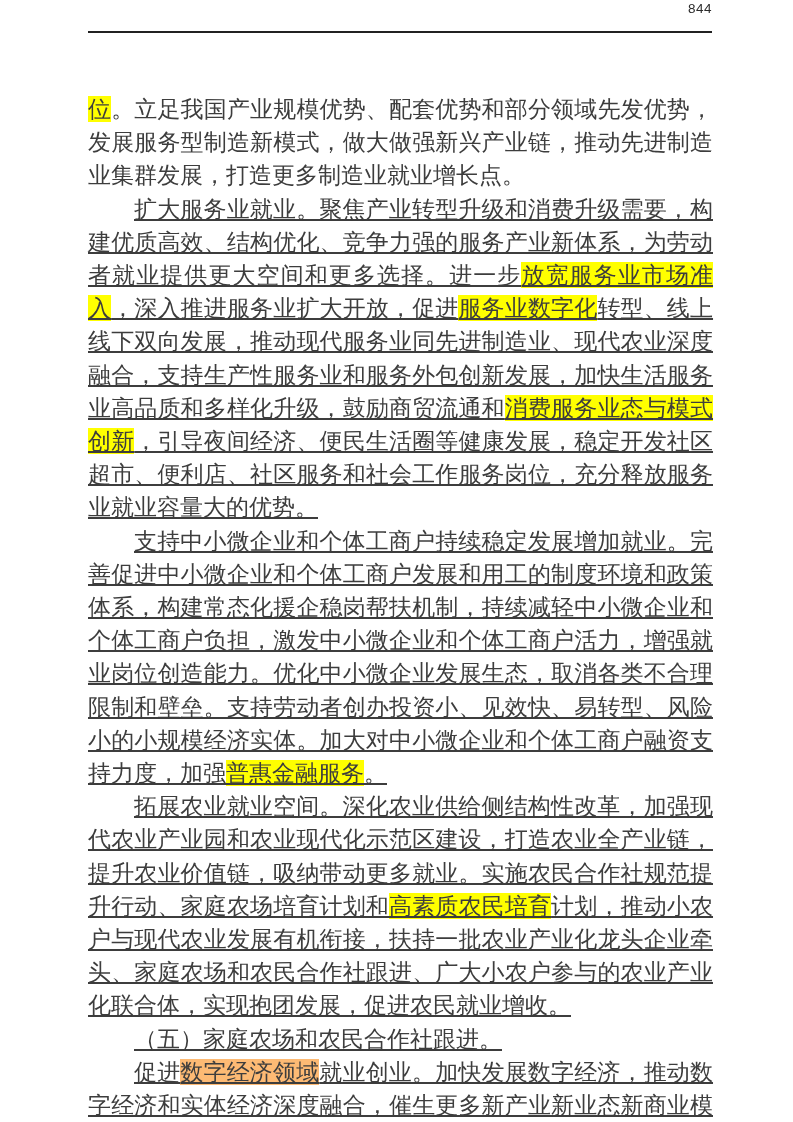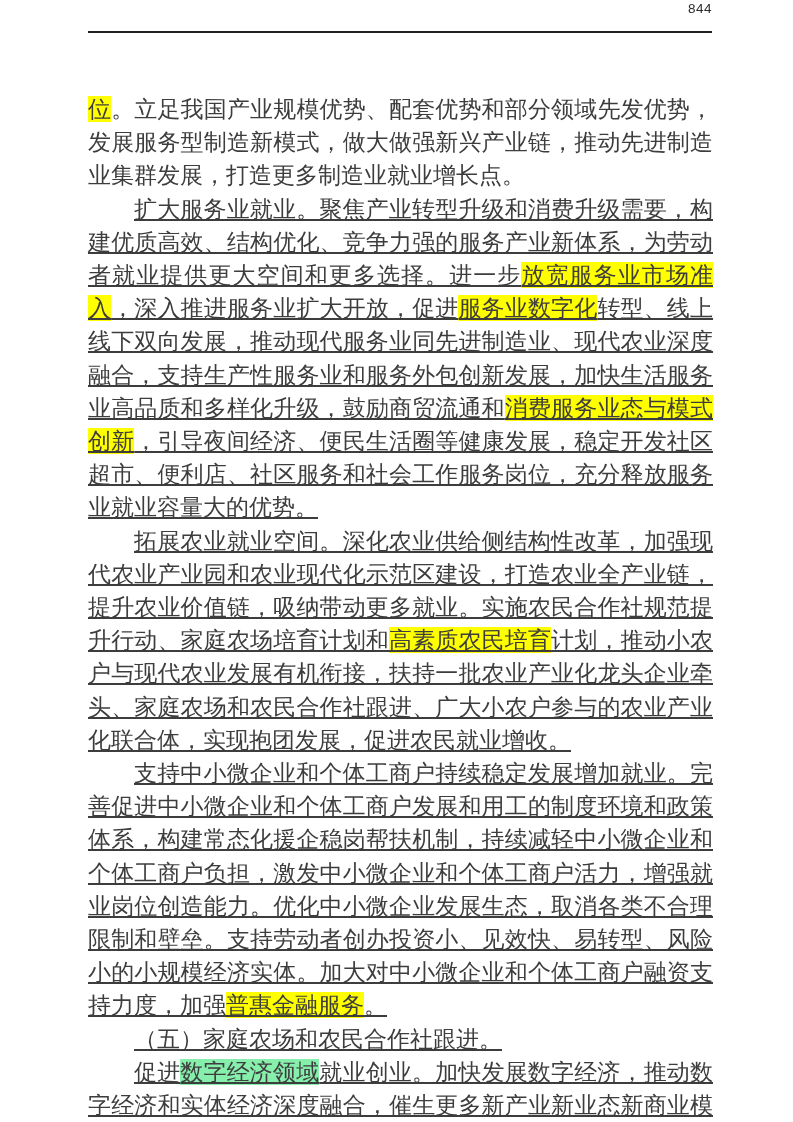--- a/index.html
+++ b/index.html
@@ -61,18 +61,18 @@
 </style>
 </head>
 <body>
 
 <div class="page">
   <div class="page-number">844</div>
   <div class="header-rule"></div>
   <div class="content" id="content">
       <p><span class="hl" style="background: rgb(255, 255, 0);">位</span><span>。立足我国产业规模优势、配套优势和部分领域先发优势，发展服务型制造新模式，做大做强新兴产业链，推动先进制造业集群发展，打造更多制造业就业增长点。</span></p>
       <p class="indent"><span>扩大服务业就业。聚焦产业转型升级和消费升级需要，构建优质高效、结构优化、竞争力强的服务产业新体系，为劳动者就业提供更大空间和更多选择。进一步</span><span class="hl" style="background: rgb(255, 255, 0);">放宽服务业市场准入</span><span>，深入推进服务业扩大开放，促进</span><span class="hl" style="background: rgb(255, 255, 0);">服务业数字化</span><span>转型、线上线下双向发展，推动现代服务业同先进制造业、现代农业深度融合，支持生产性服务业和服务外包创新发展，加快生活服务业高品质和多样化升级，鼓励商贸流通和</span><span class="hl" style="background: rgb(255, 255, 0);">消费服务业态与模式创新</span><span>，引导夜间经济、便民生活圈等健康发展，稳定开发社区超市、便利店、社区服务和社会工作服务岗位，充分释放服务业就业容量大的优势。</span></p>
+      <p class="indent"><span>支持中小微企业和个体工商户持续稳定发展增加就业。完善促进中小微企业和个体工商户发展和用工的制度环境和政策体系，构建常态化援企稳岗帮扶机制，持续减轻中小微企业和个体工商户负担，激发中小微企业和个体工商户活力，增强就业岗位创造能力。优化中小微企业发展生态，取消各类不合理限制和壁垒。支持劳动者创办投资小、见效快、易转型、风险小的小规模经济实体。加大对中小微企业和个体工商户融资支持力度，加强</span><span class="hl" style="background: rgb(255, 255, 0);">普惠金融服务</span><span>。</span></p>
       <p class="indent"><span>拓展农业就业空间。深化农业供给侧结构性改革，加强现代农业产业园和农业现代化示范区建设，打造农业全产业链，提升农业价值链，吸纳带动更多就业。实施农民合作社规范提升行动、家庭农场培育计划和</span><span class="hl" style="background: rgb(255, 255, 0);">高素质农民培育</span><span>计划，推动小农户与现代农业发展有机衔接，扶持一批农业产业化龙头企业牵头、家庭农场和农民合作社跟进、广大小农户参与的农业产业化联合体，实现抱团发展，促进农民就业增收。</span></p>
-      <p class="indent"><span>支持中小微企业和个体工商户持续稳定发展增加就业。完善促进中小微企业和个体工商户发展和用工的制度环境和政策体系，构建常态化援企稳岗帮扶机制，持续减轻中小微企业和个体工商户负担，激发中小微企业和个体工商户活力，增强就业岗位创造能力。优化中小微企业发展生态，取消各类不合理限制和壁垒。支持劳动者创办投资小、见效快、易转型、风险小的小规模经济实体。加大对中小微企业和个体工商户融资支持力度，加强</span><span class="hl" style="background: rgb(255, 255, 0);">普惠金融服务</span><span>。</span></p>
       <p class="indent"><span>（五）家庭农场和农民合作社跟进。</span></p>
-      <p class="indent"><span>促进</span><span class="hl" style="background: #86efac;">数字经济领域</span><span>就业创业。加快发展数字经济，推动数字经济和实体经济深度融合，催生更多新产业新业态新商业模式，培育多元化多层次就业需求。健全数字规则，强化数据有序共享和信息安全保护，加快推动数字产业化，打造具有国际竞争力、就业容量大的数字产业集群。深入实施“上云用数赋智”行动，推进传统线下业态数字化转型赋能，创造更多数字经济领</span></p>
+      <p class="indent"><span>促进</span><span class="hl" style="background: #fdba74;">数字经济领域</span><span>就业创业。加快发展数字经济，推动数字经济和实体经济深度融合，催生更多新产业新业态新商业模式，培育多元化多层次就业需求。健全数字规则，强化数据有序共享和信息安全保护，加快推动数字产业化，打造具有国际竞争力、就业容量大的数字产业集群。深入实施“上云用数赋智”行动，推进传统线下业态数字化转型赋能，创造更多数字经济领</span></p>
     </div>
 </div>
 
 </body></html>

